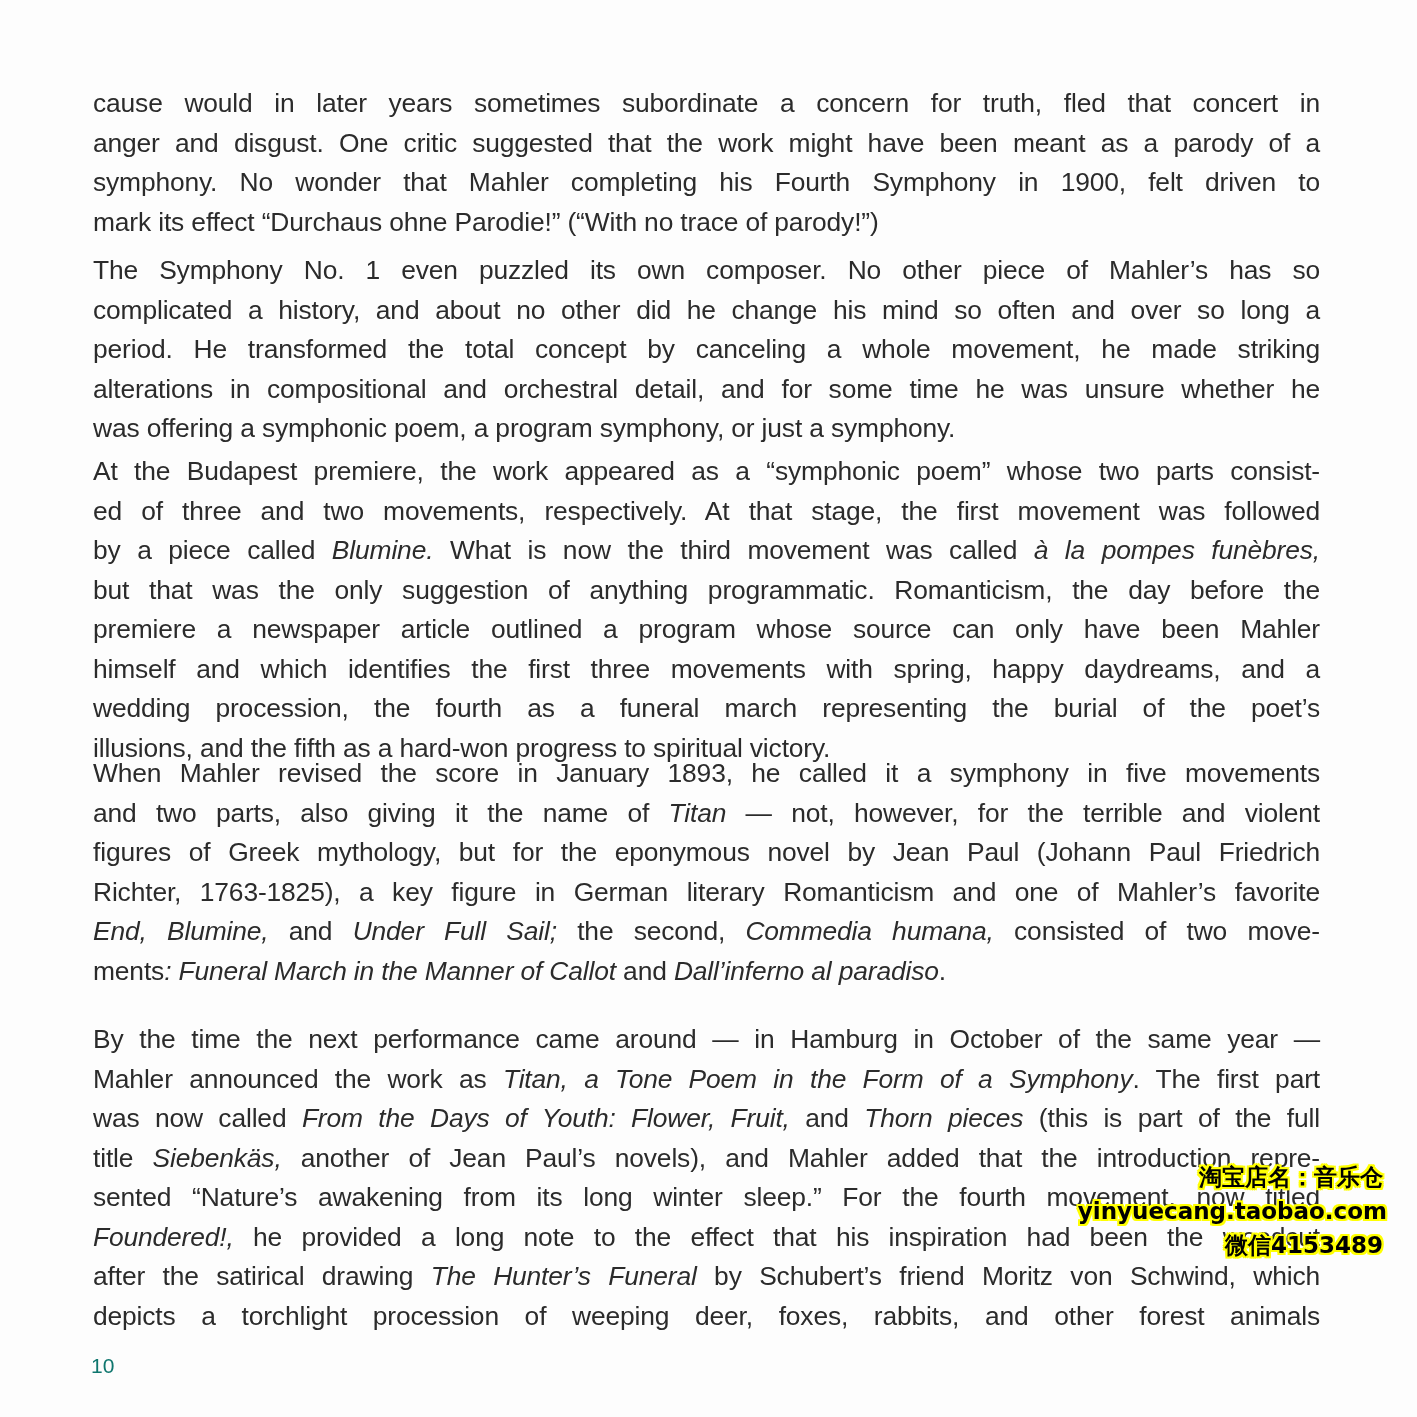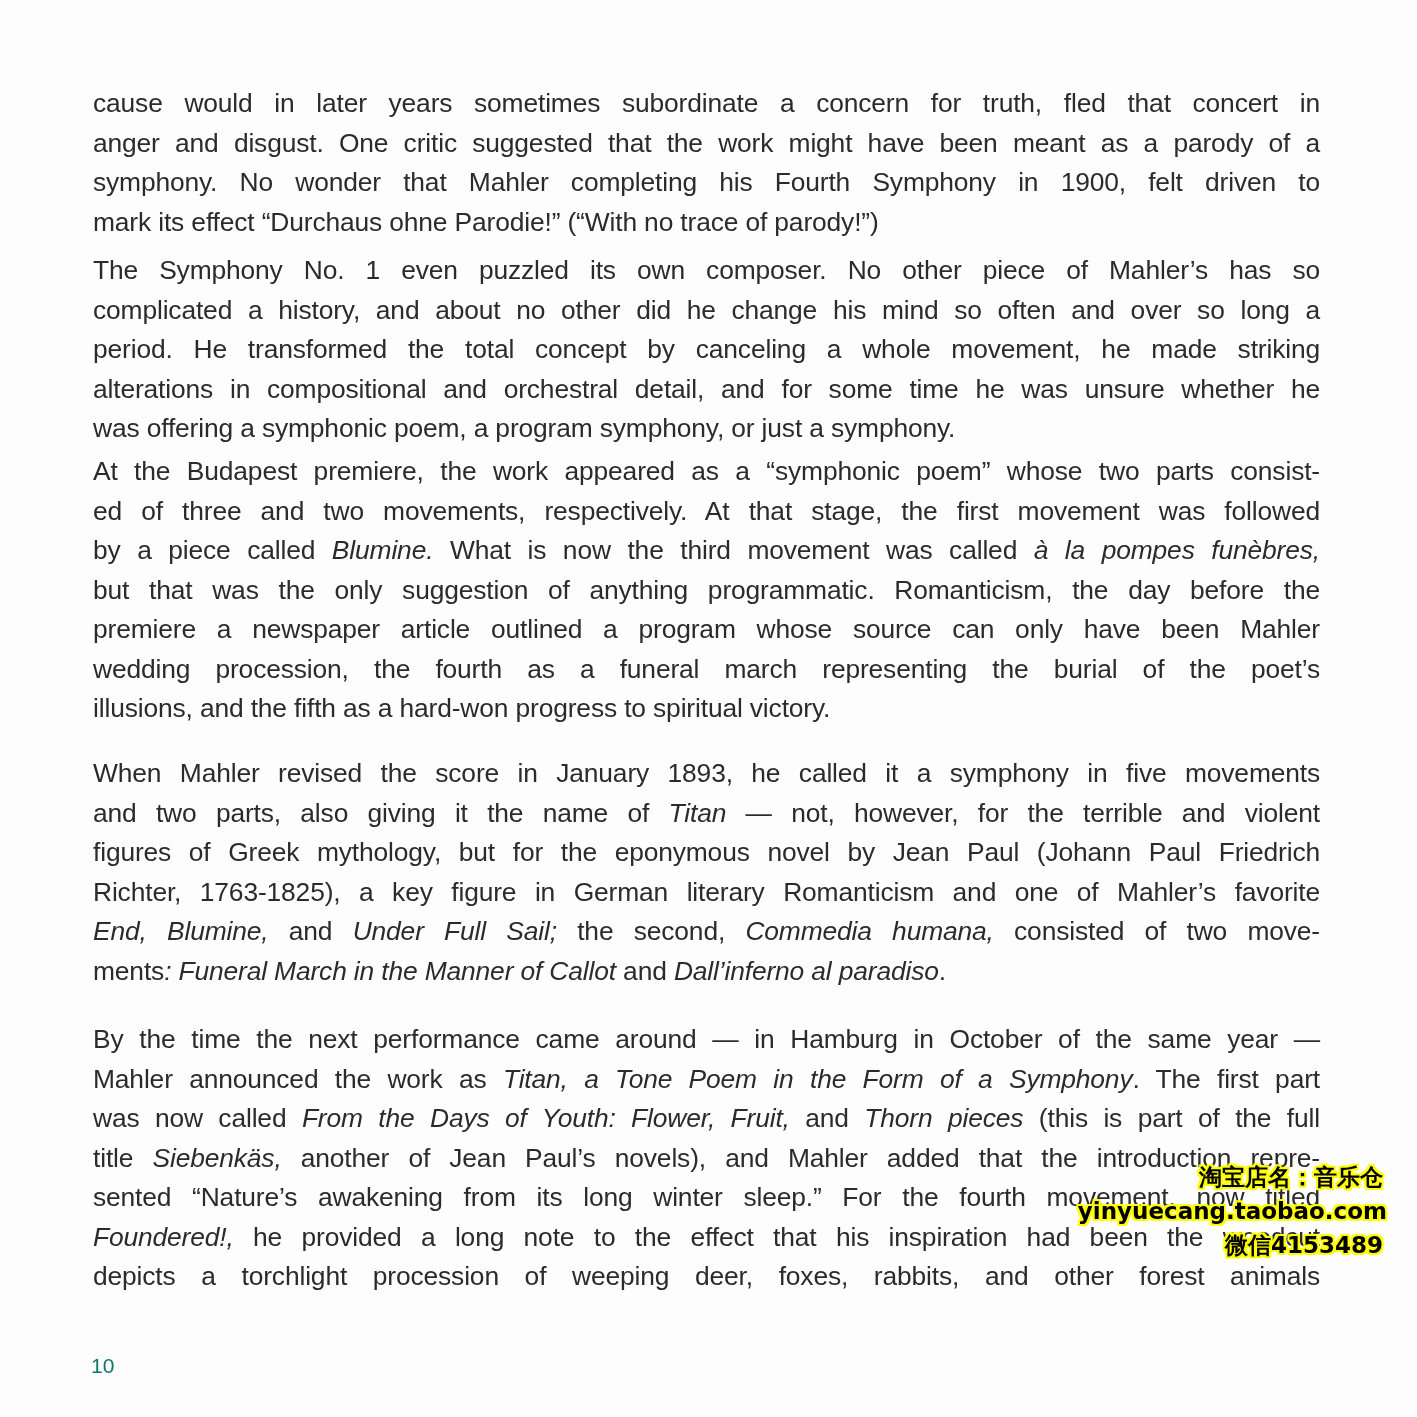--- a/index.html
+++ b/index.html
@@ -87,38 +87,40 @@
       <span class="line"><span>period. He transformed the total concept by canceling a whole movement, he made striking</span></span>
       <span class="line"><span>alterations in compositional and orchestral detail, and for some time he was unsure whether he</span></span>
       <span class="line last"><span>was offering a symphonic poem, a program symphony, or just a symphony.</span></span>
     </div>
   <div class="para" style="top:449px">
       <span class="line"><span>At the Budapest premiere, the work appeared as a “symphonic poem” whose two parts consist-</span></span>
       <span class="line"><span>ed of three and two movements, respectively. At that stage, the first movement was followed</span></span>
       <span class="line"><span>by a piece called </span><span class="seg-i">Blumine.</span><span> What is now the third movement was called </span><span class="seg-i">à la pompes funèbres,</span></span>
       <span class="line"><span>but that was the only suggestion of anything programmatic. Romanticism, the day before the</span></span>
       <span class="line"><span>premiere a newspaper article outlined a program whose source can only have been Mahler</span></span>
+      <span class="line"><span>himself and which identifies the first three movements with spring, happy daydreams, and a</span></span>
       <span class="line"><span>wedding procession, the fourth as a funeral march representing the burial of the poet’s</span></span>
       <span class="line last"><span>illusions, and the fifth as a hard-won progress to spiritual victory.</span></span>
     </div>
   <div class="para" style="top:751px">
       <span class="line"><span>When Mahler revised the score in January 1893, he called it a symphony in five movements</span></span>
       <span class="line"><span>and two parts, also giving it the name of </span><span class="seg-i">Titan</span><span> — not, however, for the terrible and violent</span></span>
       <span class="line"><span>figures of Greek mythology, but for the eponymous novel by Jean Paul (Johann Paul Friedrich</span></span>
       <span class="line"><span>Richter, 1763-1825), a key figure in German literary Romanticism and one of Mahler’s favorite</span></span>
       <span class="line"><span class="seg-i">End, Blumine,</span><span> and </span><span class="seg-i">Under Full Sail;</span><span> the second, </span><span class="seg-i">Commedia humana,</span><span> consisted of two move-</span></span>
       <span class="line last"><span>ments</span><span class="seg-i">: Funeral March in the Manner of Callot</span><span> and </span><span class="seg-i">Dall’inferno al paradiso</span><span>.</span></span>
     </div>
   <div class="para" style="top:1017px">
       <span class="line"><span>By the time the next performance came around — in Hamburg in October of the same year —</span></span>
       <span class="line"><span>Mahler announced the work as </span><span class="seg-i">Titan, a Tone Poem in the Form of a Symphony</span><span>. The first part</span></span>
       <span class="line"><span>was now called </span><span class="seg-i">From the Days of Youth: Flower, Fruit,</span><span> and </span><span class="seg-i">Thorn pieces</span><span> (this is part of the full</span></span>
       <span class="line"><span>title </span><span class="seg-i">Siebenkäs,</span><span> another of Jean Paul’s novels), and Mahler added that the introduction repre-</span></span>
       <span class="line"><span>sented “Nature’s awakening from its long winter sleep.” For the fourth movement, now titled</span></span>
       <span class="line"><span class="seg-i">Foundered!,</span><span> he provided a long note to the effect that his inspiration had been the woodcut</span></span>
+      <span class="line"><span>after the satirical drawing </span><span class="seg-i">The Hunter’s Funeral</span><span> by Schubert’s friend Moritz von Schwind, which</span></span>
       <span class="line"><span>depicts a torchlight procession of weeping deer, foxes, rabbits, and other forest animals</span></span>
     </div>
 
   <div class="page-number">10</div>
 
   <div class="watermark">
     <span class="wm-shop">淘宝店名：音乐仓</span>
     <span class="wm-url">yinyuecang.taobao.com</span>
     <span class="wm-wechat">微信4153489</span>
   </div>

